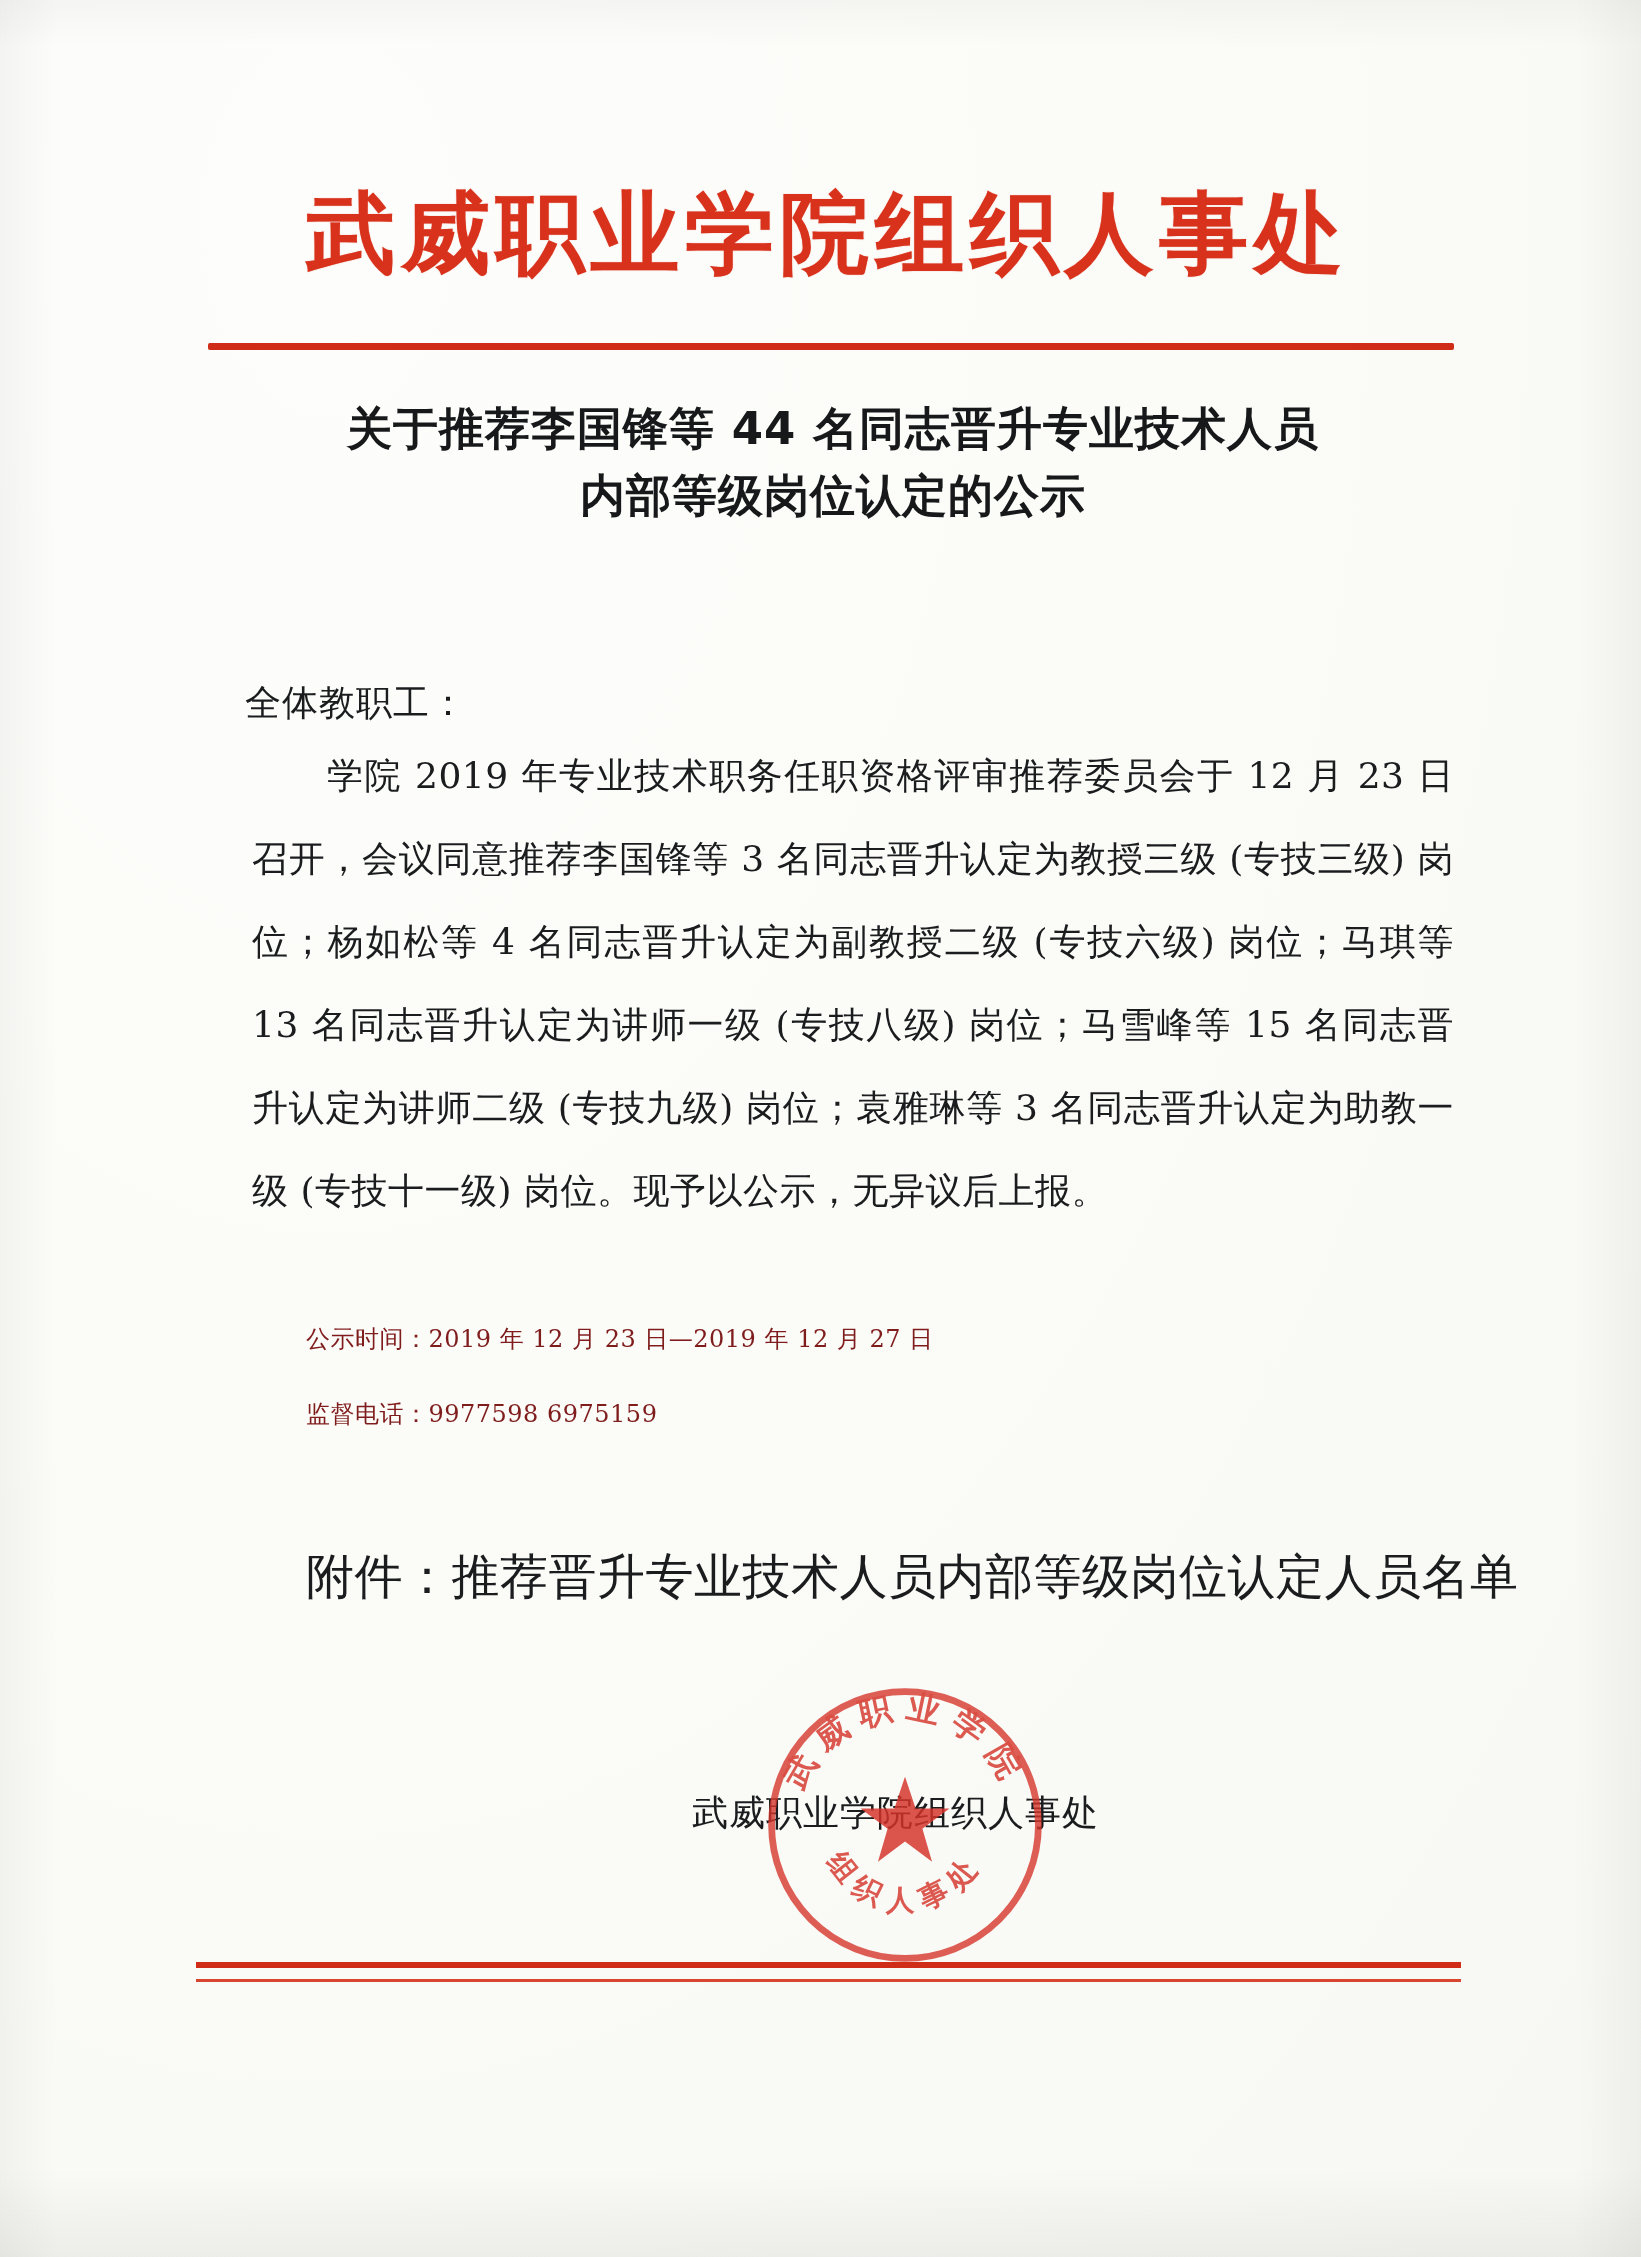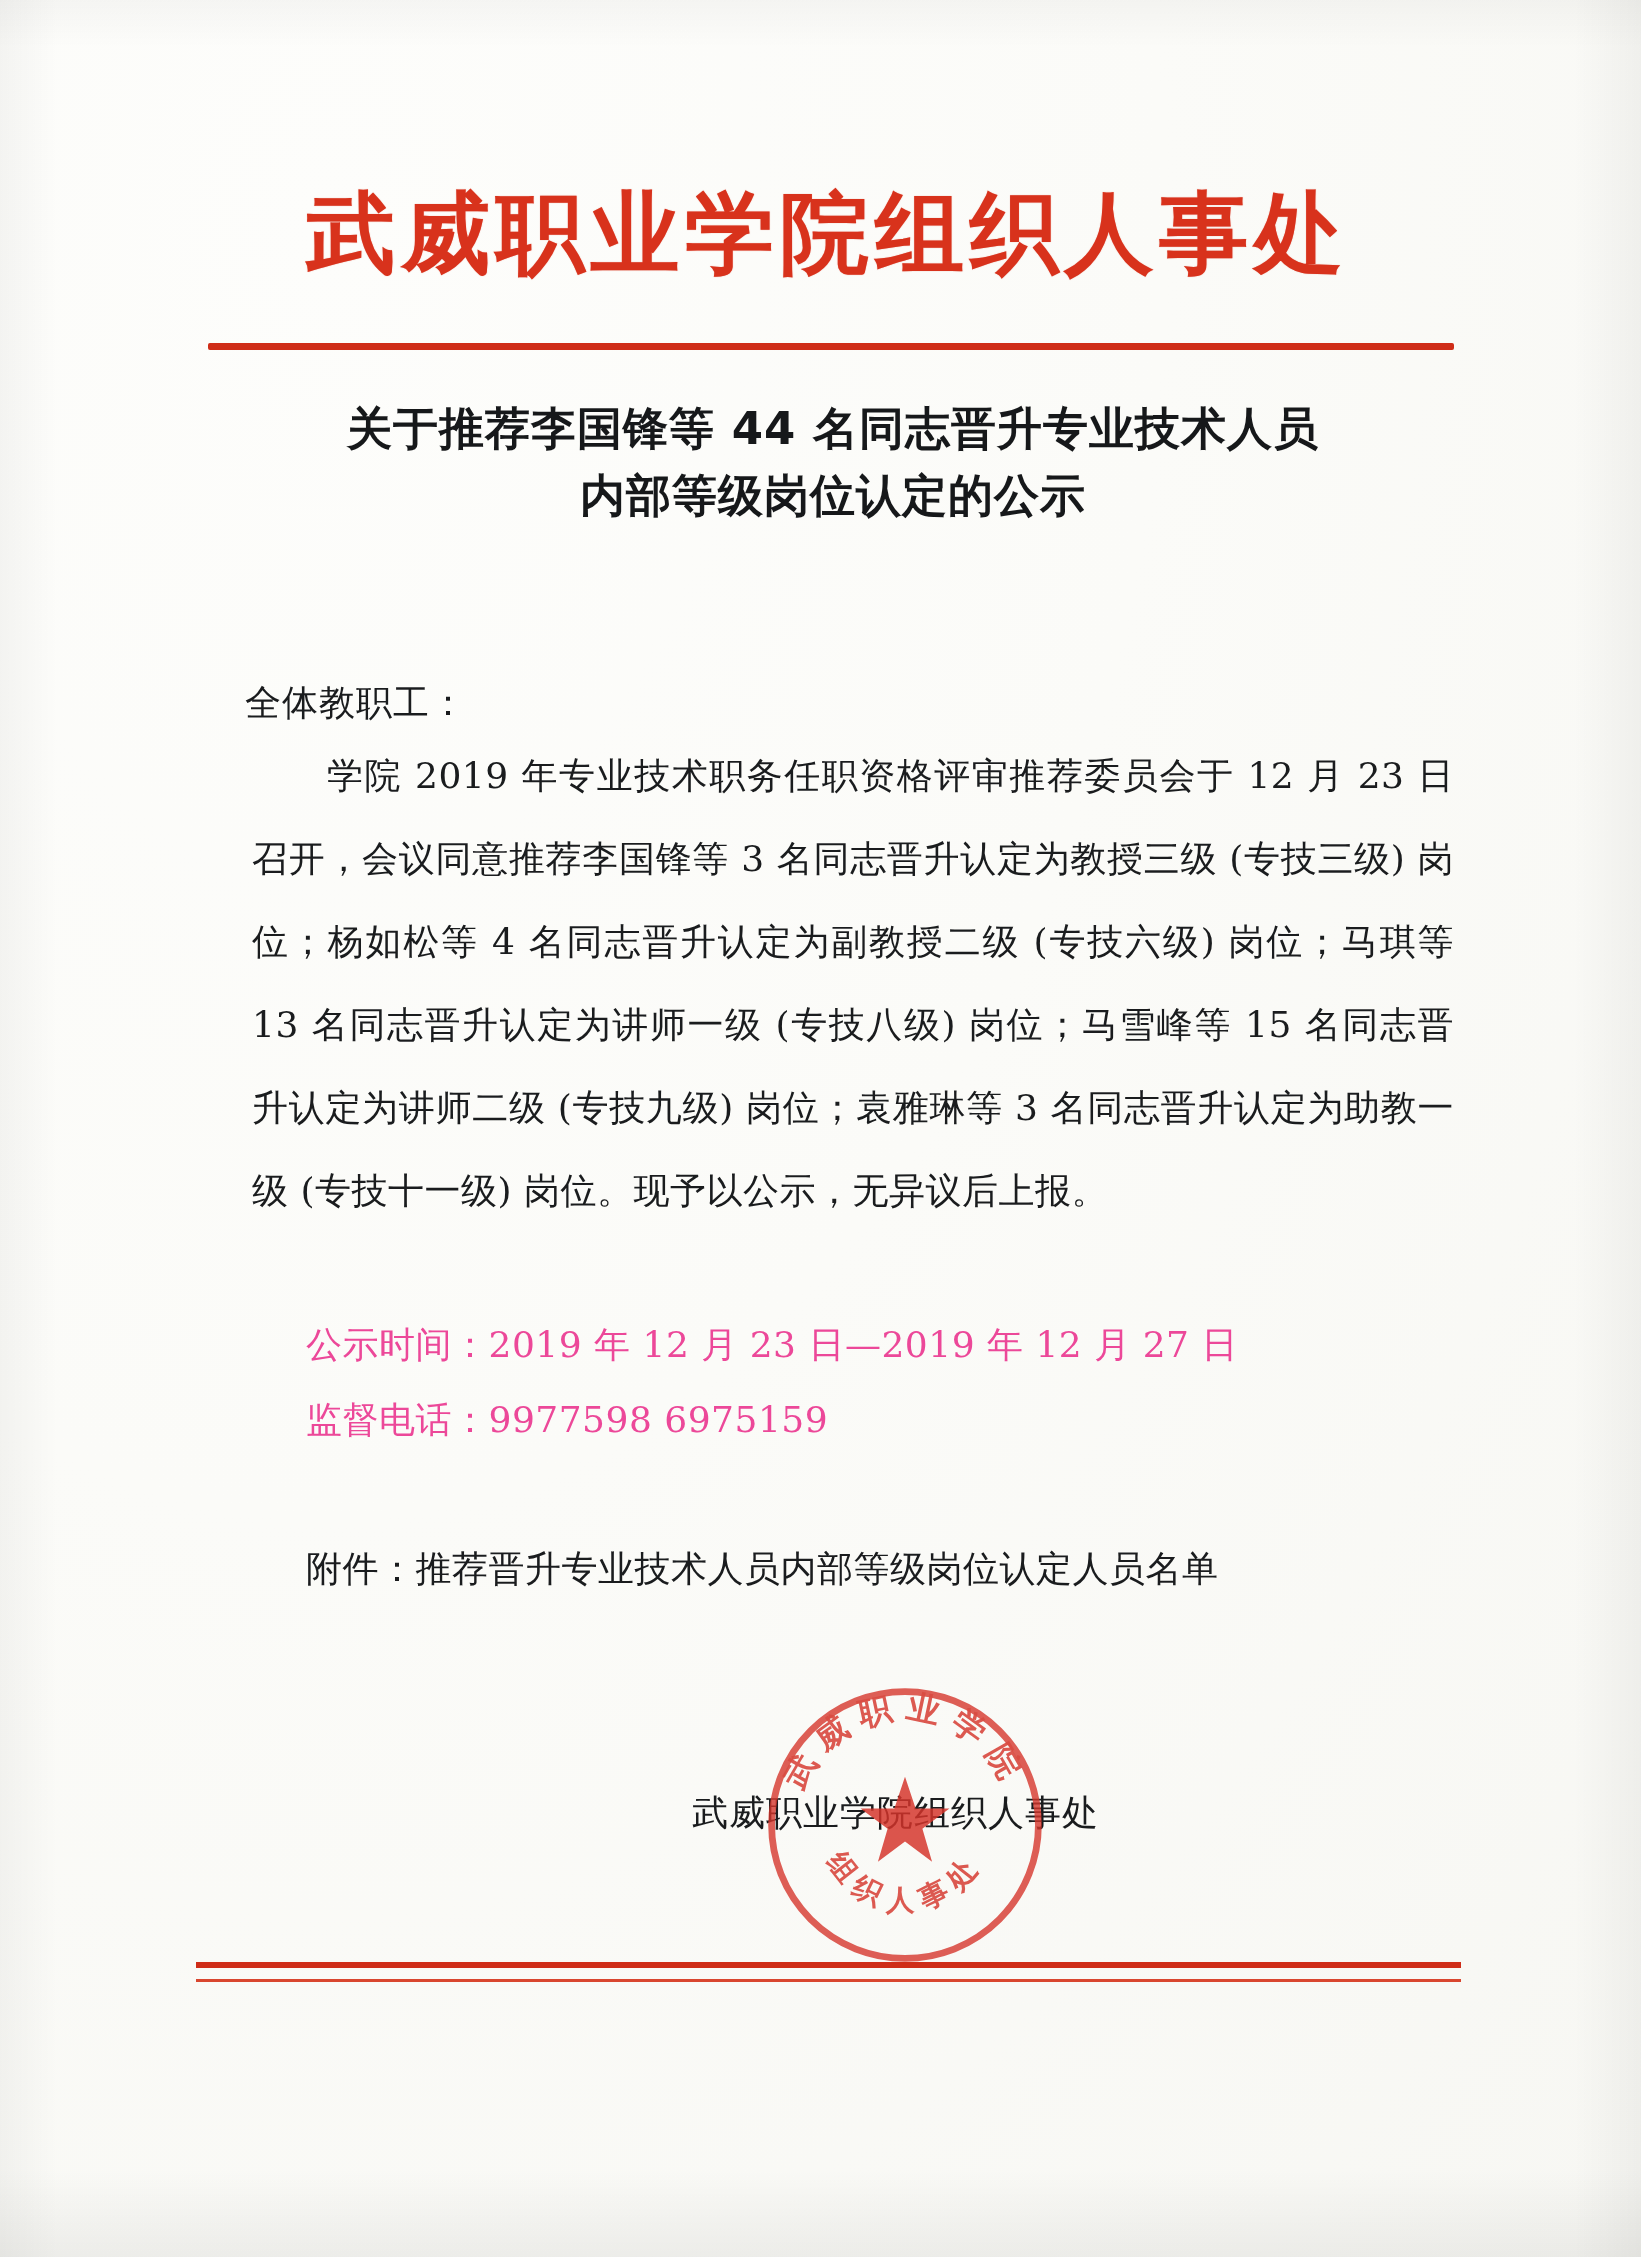--- a/index.html
+++ b/index.html
@@ -109,34 +109,34 @@
     text-align: justify;
     text-justify: inter-ideograph;
     text-indent: 75px;
     letter-spacing: 0.5px;
     margin-left: 8px;
   }
 
   .meta-line {
     position: absolute;
     left: 299px;
-    font-size: 36px;
+    font-size: 24px;
     line-height: 1.0;
-    color: #ec4899;
+    color: #7f1d1d;
     letter-spacing: 0.5px;
     white-space: nowrap;
   }
   #meta-publicity { top: 1327px; }
   #meta-phone     { top: 1402px; }
 
   .attachment {
     position: absolute;
     left: 299px;
     top: 1545px;
-    font-size: 36px;
+    font-size: 48px;
     color: #1a1c1e;
     letter-spacing: 0.5px;
     white-space: nowrap;
   }
 
   
   .signature {
     position: absolute;
     left: 541px;
     top: 1777px;

